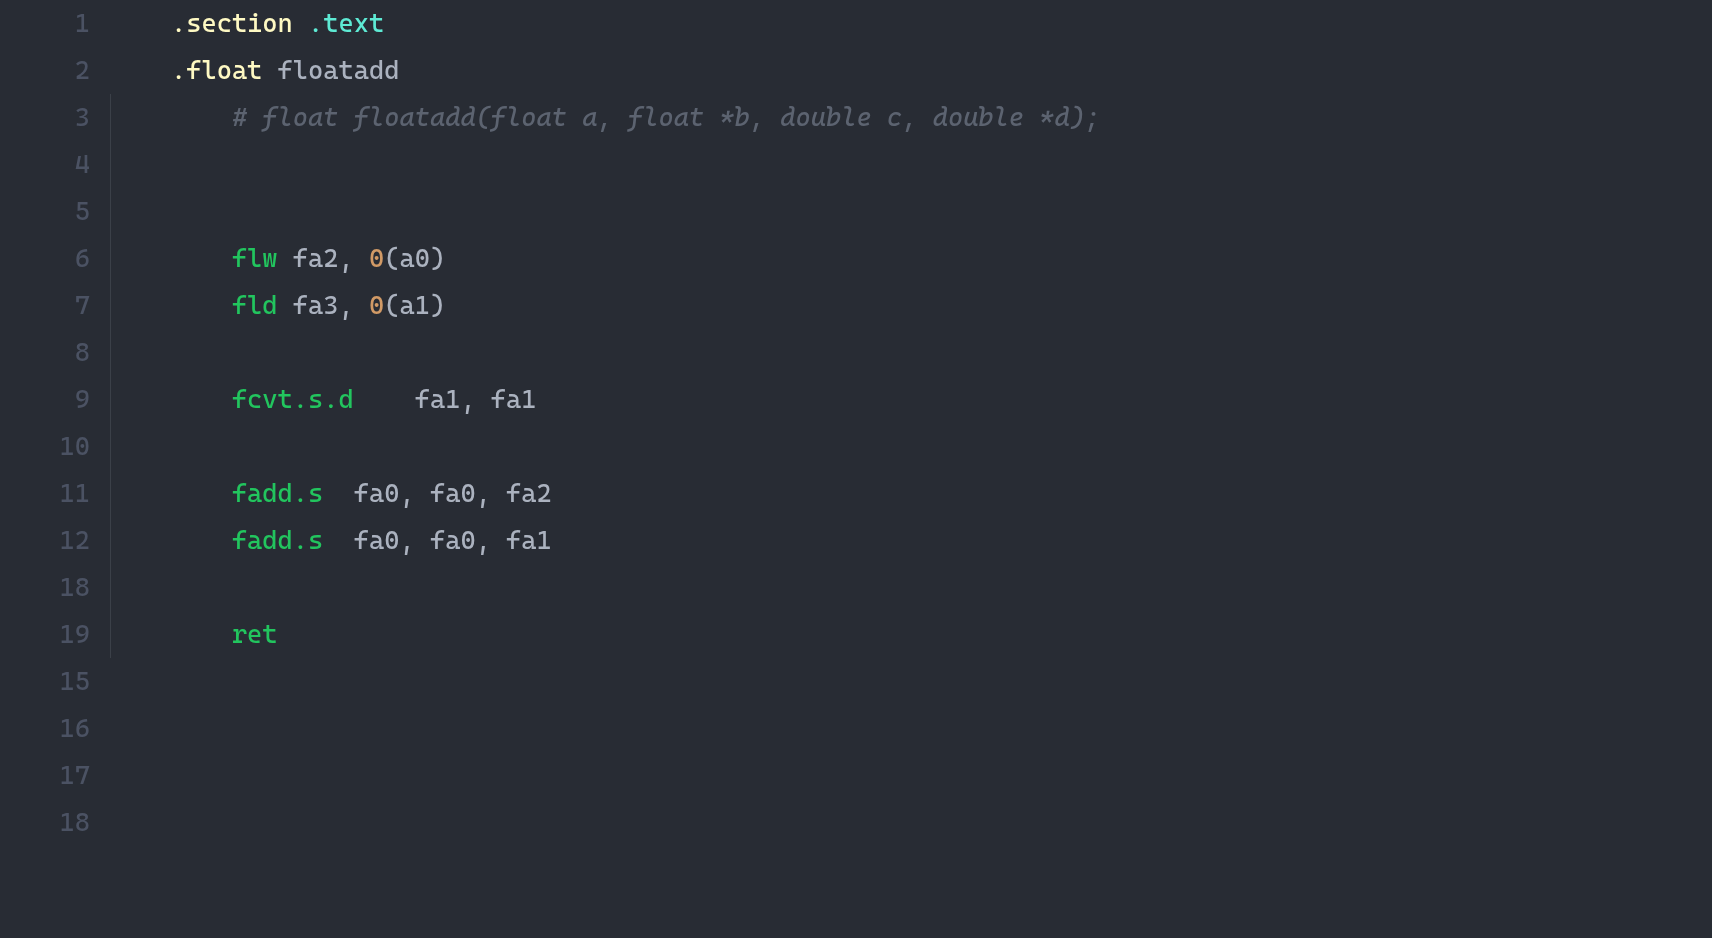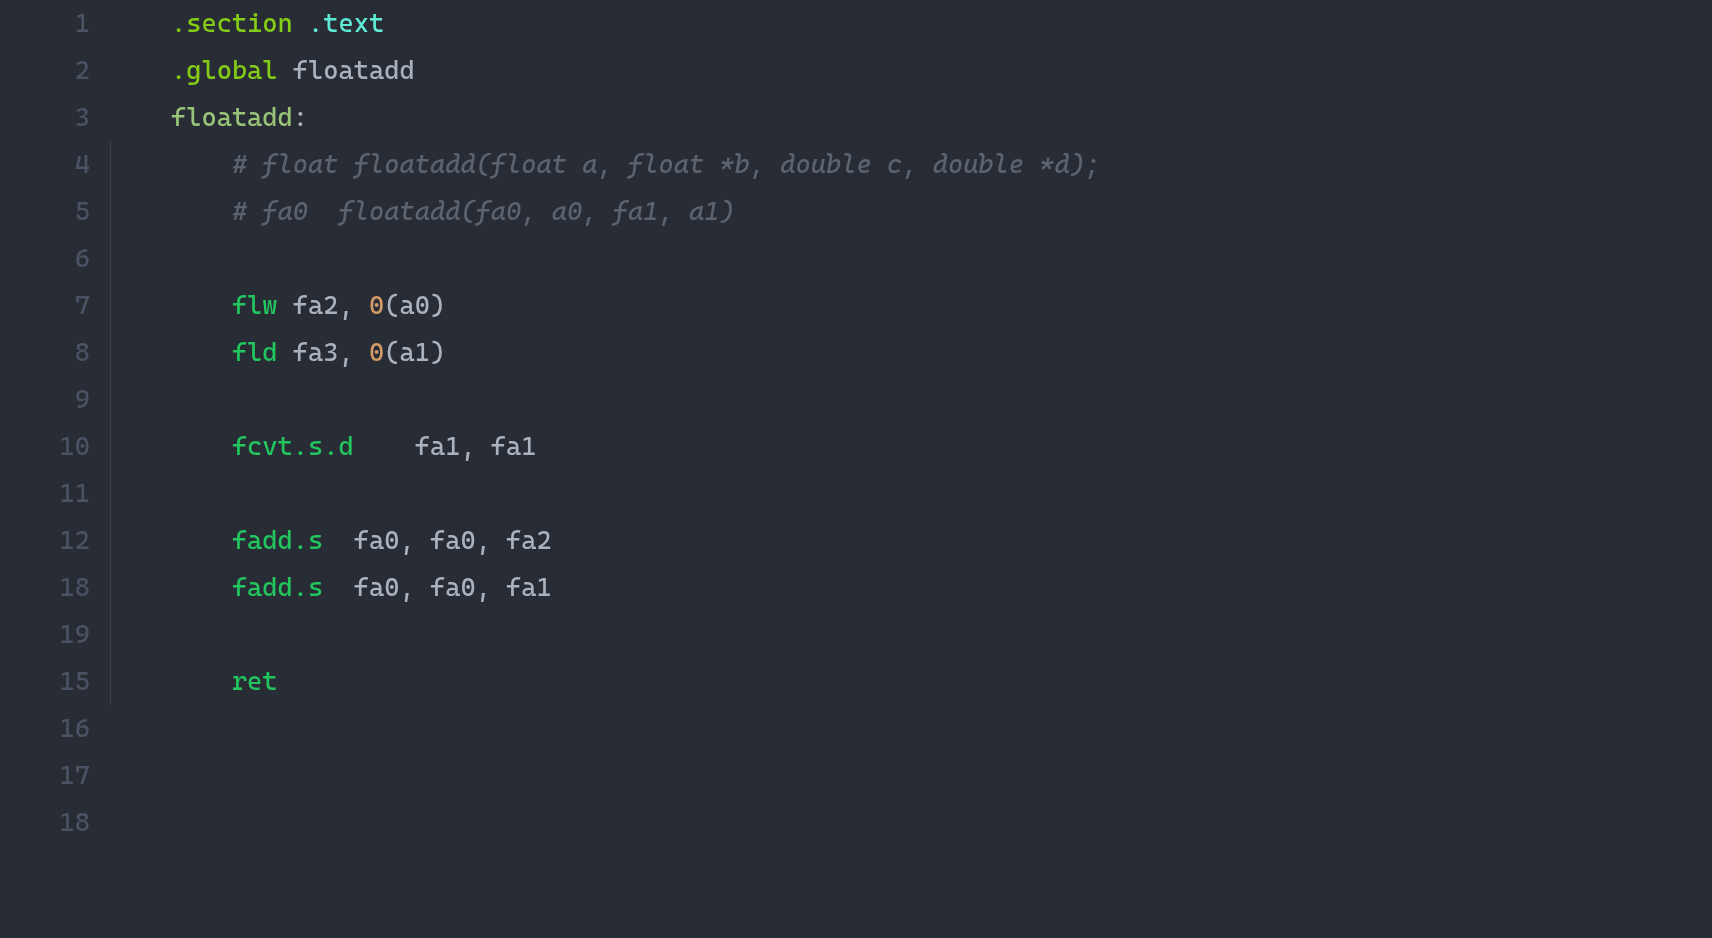--- a/index.html
+++ b/index.html
@@ -43,21 +43,21 @@
       position: relative;
     }
     .indent-guide {
       position: absolute;
       left: 0;
       top: 0;
       bottom: 0;
       width: 1px;
       background-color: #3b4048;
     }
-    .directive { color: #84cc16; }
+    .directive { color: #fef9c3; }
     .section-name { color: #5eead4; }
     .label { color: #98c379; }
     .comment { color: #5c6370; font-style: italic; }
     .instruction { color: #22c55e; }
     .register { color: #abb2bf; }
     .number { color: #d19a66; }
     .punct { color: #abb2bf; }
   </style>
 </head>
 <body>
@@ -79,24 +79,23 @@
     <div class="gutter-line">18</div>
     <div class="gutter-line">19</div>
     <div class="gutter-line">15</div>
     <div class="gutter-line">16</div>
     <div class="gutter-line">17</div>
     <div class="gutter-line">18</div>
   </div>
 
   <div class="code-area">
     <div class="code-line">    <span class="directive">.section</span><span class="section-name"> .text</span></div>
-    <div class="code-line">    <span class="directive">.global</span><span class="register"> floatadd</span></div>
-    <div class="code-line">    <span class="label">floatadd</span><span class="punct">:</span></div>
+    <div class="code-line">    <span class="directive">.float</span><span class="register"> floatadd</span></div>
     <div class="code-line"><span class="indent-guide"></span>        <span class="comment"># float floatadd(float a, float *b, double c, double *d);</span></div>
-    <div class="code-line"><span class="indent-guide"></span>        <span class="comment"># fa0  floatadd(fa0, a0, fa1, a1)</span></div>
+    <div class="code-line"><span class="indent-guide"></span>        </div>
     <div class="code-line"><span class="indent-guide"></span></div>
     <div class="code-line"><span class="indent-guide"></span>        <span class="instruction">flw</span><span class="register"> fa2, </span><span class="number">0</span><span class="punct">(</span><span class="register">a0</span><span class="punct">)</span></div>
     <div class="code-line"><span class="indent-guide"></span>        <span class="instruction">fld</span><span class="register"> fa3, </span><span class="number">0</span><span class="punct">(</span><span class="register">a1</span><span class="punct">)</span></div>
     <div class="code-line"><span class="indent-guide"></span></div>
     <div class="code-line"><span class="indent-guide"></span>        <span class="instruction">fcvt.s.d</span><span class="register">    fa1, fa1</span></div>
     <div class="code-line"><span class="indent-guide"></span></div>
     <div class="code-line"><span class="indent-guide"></span>        <span class="instruction">fadd.s</span><span class="register">  fa0, fa0, fa2</span></div>
     <div class="code-line"><span class="indent-guide"></span>        <span class="instruction">fadd.s</span><span class="register">  fa0, fa0, fa1</span></div>
     <div class="code-line"><span class="indent-guide"></span></div>
     <div class="code-line"><span class="indent-guide"></span>        <span class="instruction">ret</span></div>

